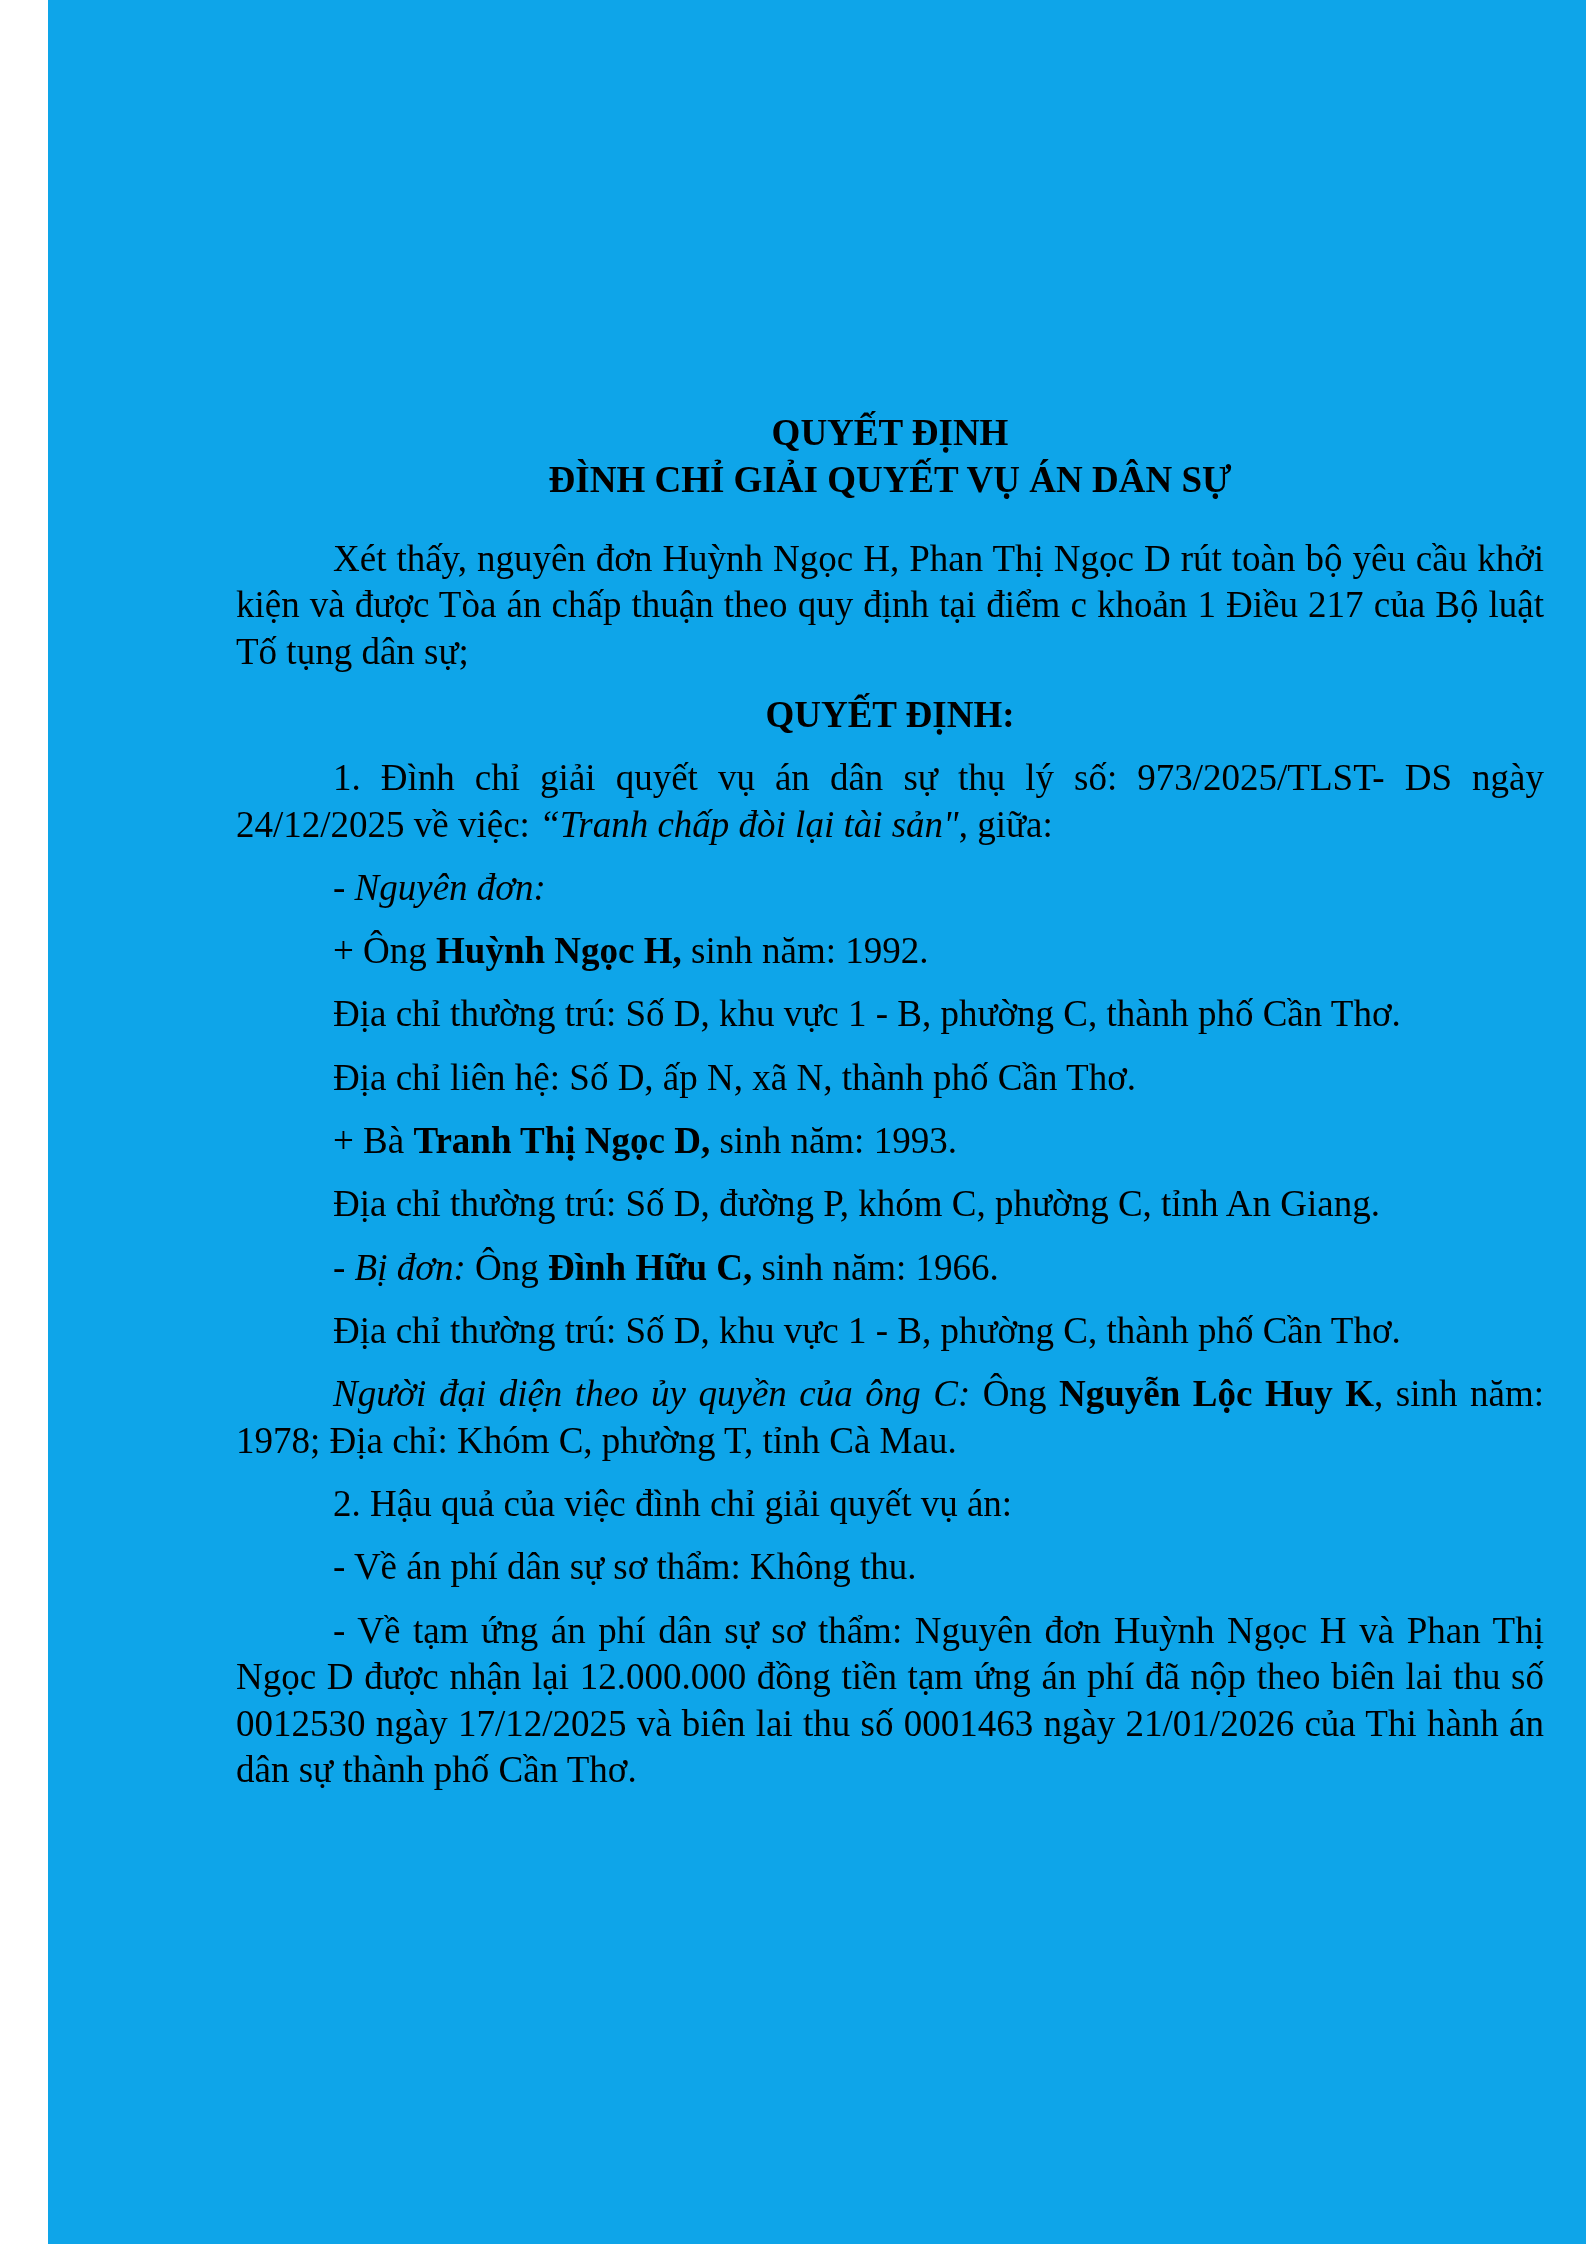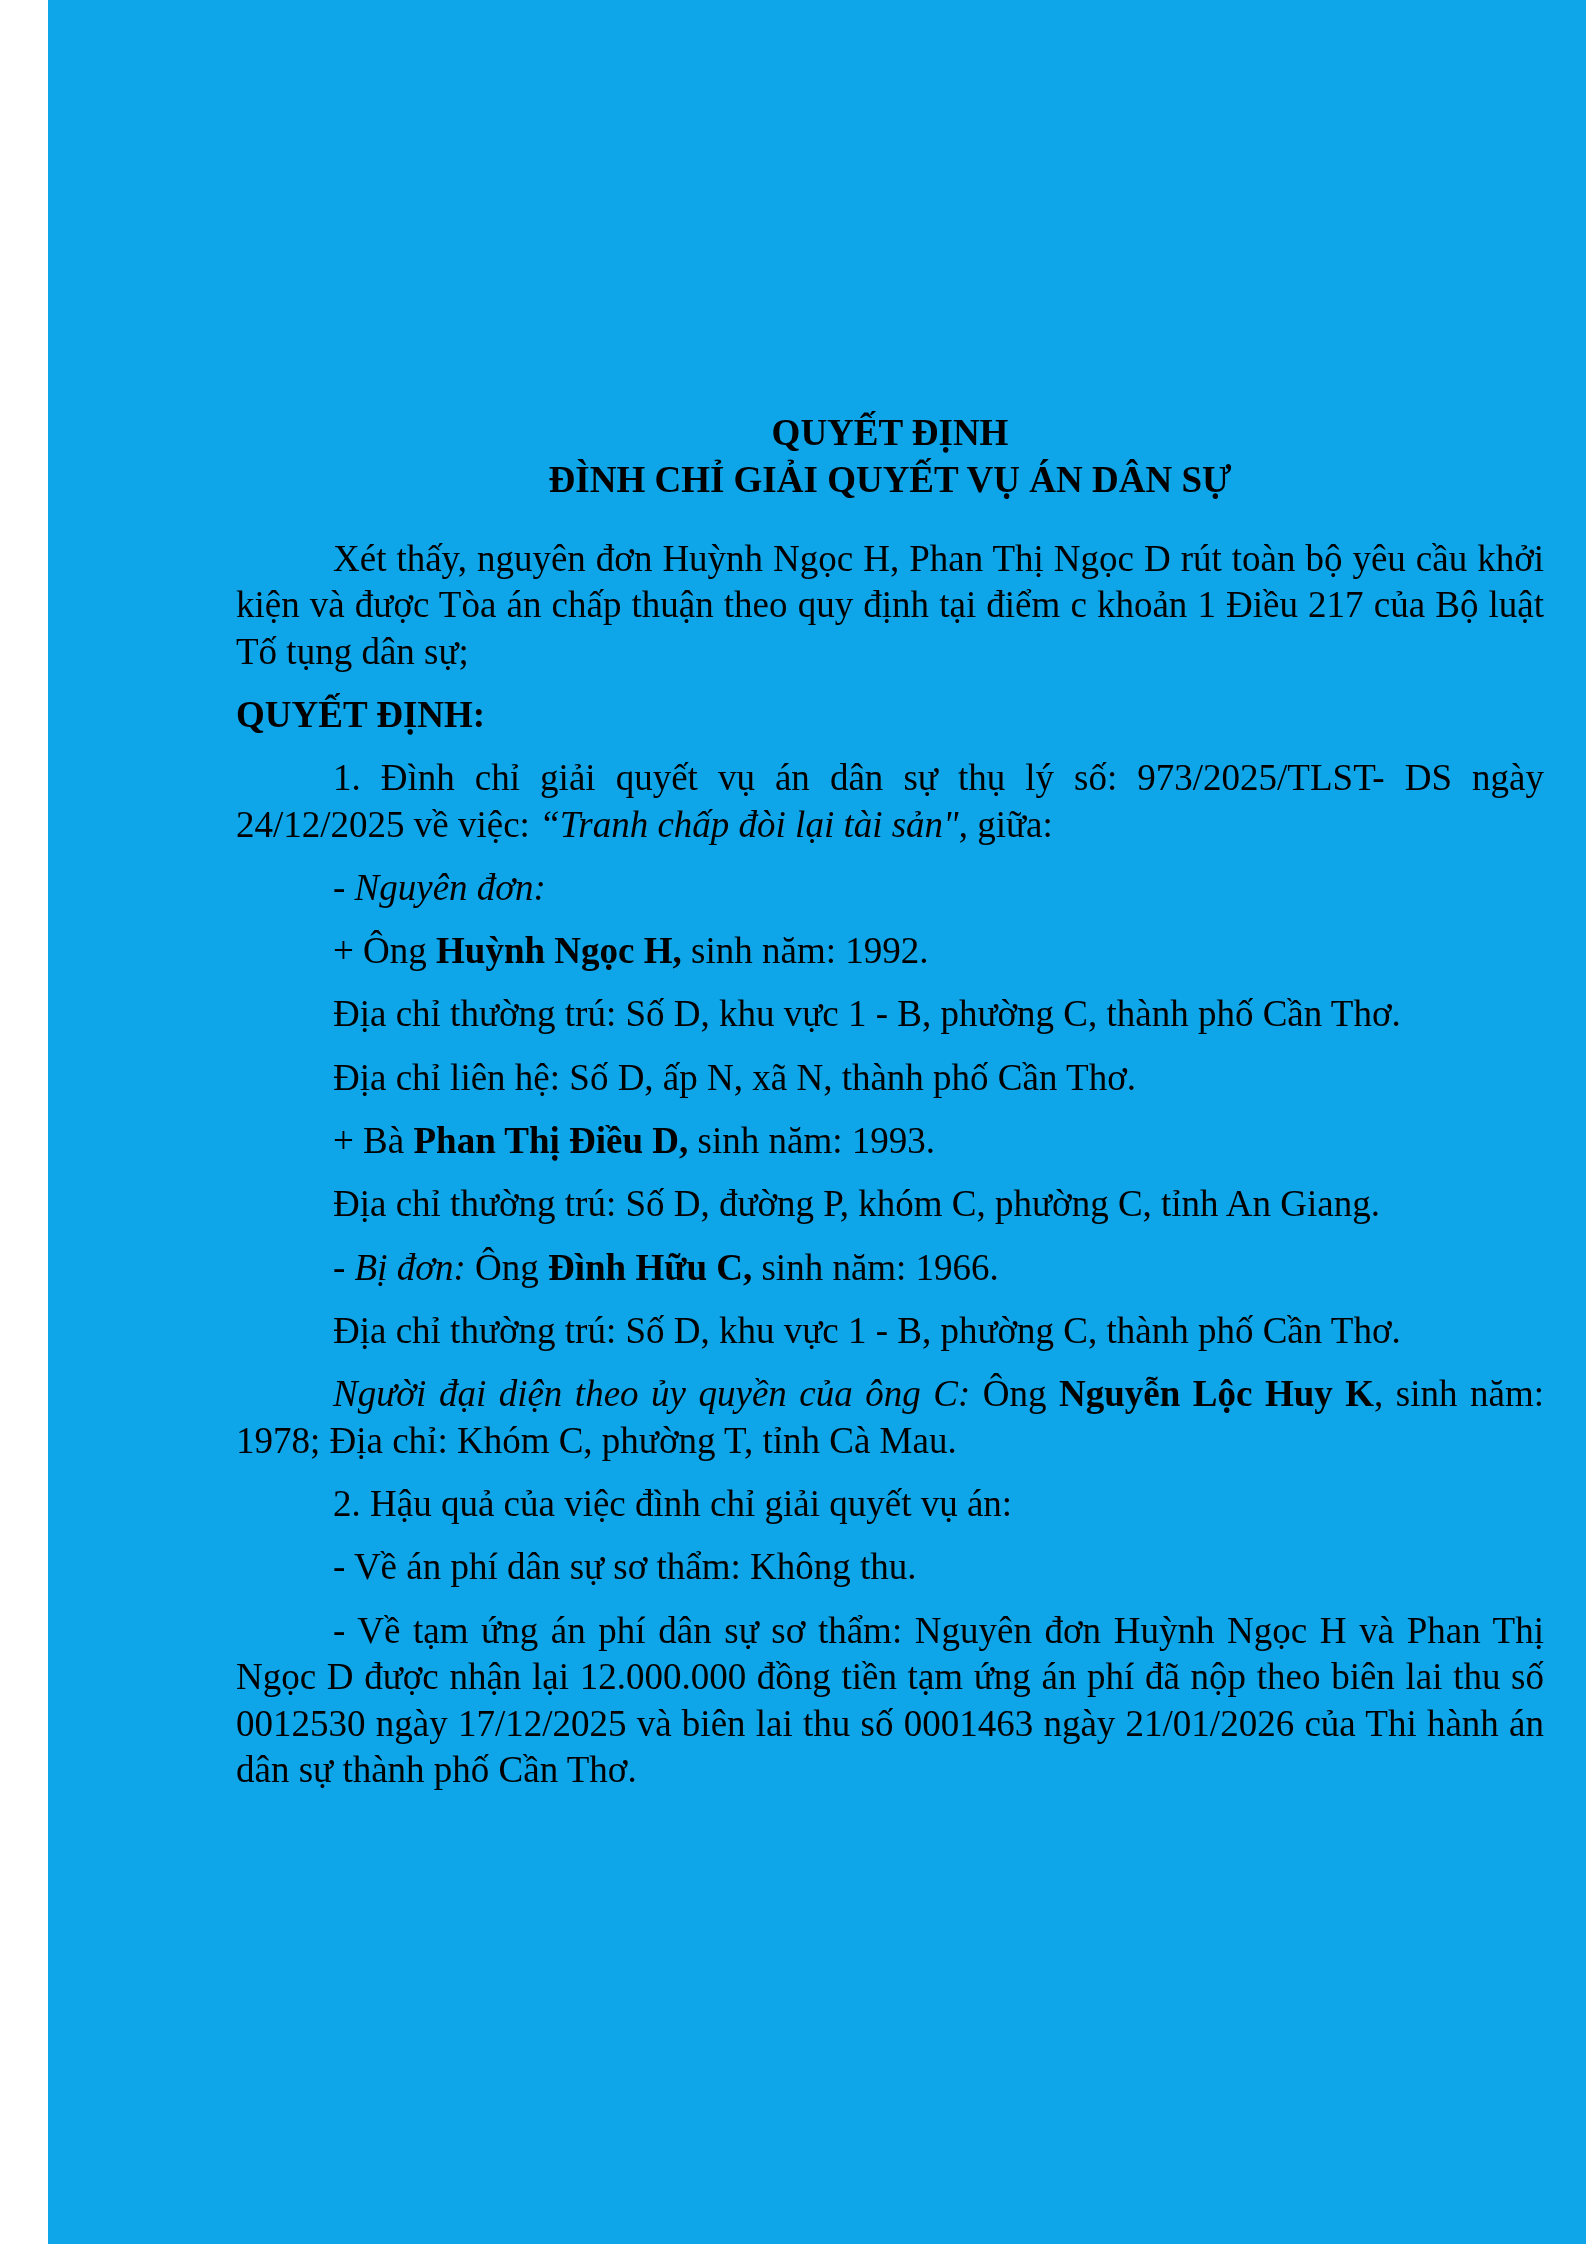--- a/index.html
+++ b/index.html
@@ -30,20 +30,21 @@
     font-weight: bold;
     margin: 0 0 32.5px 0;
   }
   .doc-title div { white-space: nowrap; }
   .para {
     margin: 0 0 16.8px 0;
     text-align: justify;
     text-indent: 97px;
   }
   .para.center {
+    text-align: center;
     text-indent: 0;
   }
   .b { font-weight: bold; }
   .i { font-style: italic; }
 </style>
 </head>
 <body>
 
 <div class="page">
   <div class="content">
@@ -52,21 +53,21 @@
       <div>ĐÌNH CHỈ GIẢI QUYẾT VỤ ÁN DÂN SỰ</div>
     </div>
     <div>
         <p class="para"><span>Xét thấy, nguyên đơn Huỳnh Ngọc H, Phan Thị Ngọc D rút toàn bộ yêu cầu khởi kiện và được Tòa án chấp thuận theo quy định tại điểm c khoản 1 Điều 217 của Bộ luật Tố tụng dân sự;</span></p>
         <p class="para center"><span class="b">QUYẾT ĐỊNH:</span></p>
         <p class="para"><span>1. Đình chỉ giải quyết vụ án dân sự thụ lý số: 973/2025/TLST- DS ngày 24/12/2025 về việc: </span><span class="i">“Tranh chấp đòi lại tài sản"</span><span>, giữa:</span></p>
         <p class="para"><span class="i">- Nguyên đơn:</span></p>
         <p class="para"><span>+ Ông </span><span class="b">Huỳnh Ngọc H,</span><span> sinh năm: 1992.</span></p>
         <p class="para"><span>Địa chỉ thường trú: Số D, khu vực 1 - B, phường C, thành phố Cần Thơ.</span></p>
         <p class="para"><span>Địa chỉ liên hệ: Số D, ấp N, xã N, thành phố Cần Thơ.</span></p>
-        <p class="para"><span>+ Bà </span><span class="b">Phan Thị Điều D,</span><span> sinh năm: 1993.</span></p>
+        <p class="para"><span>+ Bà </span><span class="b">Tranh Thị Ngọc D,</span><span> sinh năm: 1993.</span></p>
         <p class="para"><span>Địa chỉ thường trú: Số D, đường P, khóm C, phường C, tỉnh An Giang.</span></p>
         <p class="para"><span class="i">- Bị đơn: </span><span>Ông </span><span class="b">Đình Hữu C,</span><span> sinh năm: 1966.</span></p>
         <p class="para"><span>Địa chỉ thường trú: Số D, khu vực 1 - B, phường C, thành phố Cần Thơ.</span></p>
         <p class="para"><span class="i">Người đại diện theo ủy quyền của ông C: </span><span>Ông </span><span class="b">Nguyễn Lộc Huy K</span><span>, sinh năm: 1978; Địa chỉ: Khóm C, phường T, tỉnh Cà Mau.</span></p>
         <p class="para"><span>2. Hậu quả của việc đình chỉ giải quyết vụ án:</span></p>
         <p class="para"><span>- Về án phí dân sự sơ thẩm: Không thu.</span></p>
         <p class="para"><span>- Về tạm ứng án phí dân sự sơ thẩm: Nguyên đơn Huỳnh Ngọc H và Phan Thị Ngọc D được nhận lại 12.000.000 đồng tiền tạm ứng án phí đã nộp theo biên lai thu số 0012530 ngày 17/12/2025 và biên lai thu số 0001463 ngày 21/01/2026 của Thi hành án dân sự thành phố Cần Thơ.</span></p>
       </div>
   </div>
 </div>

